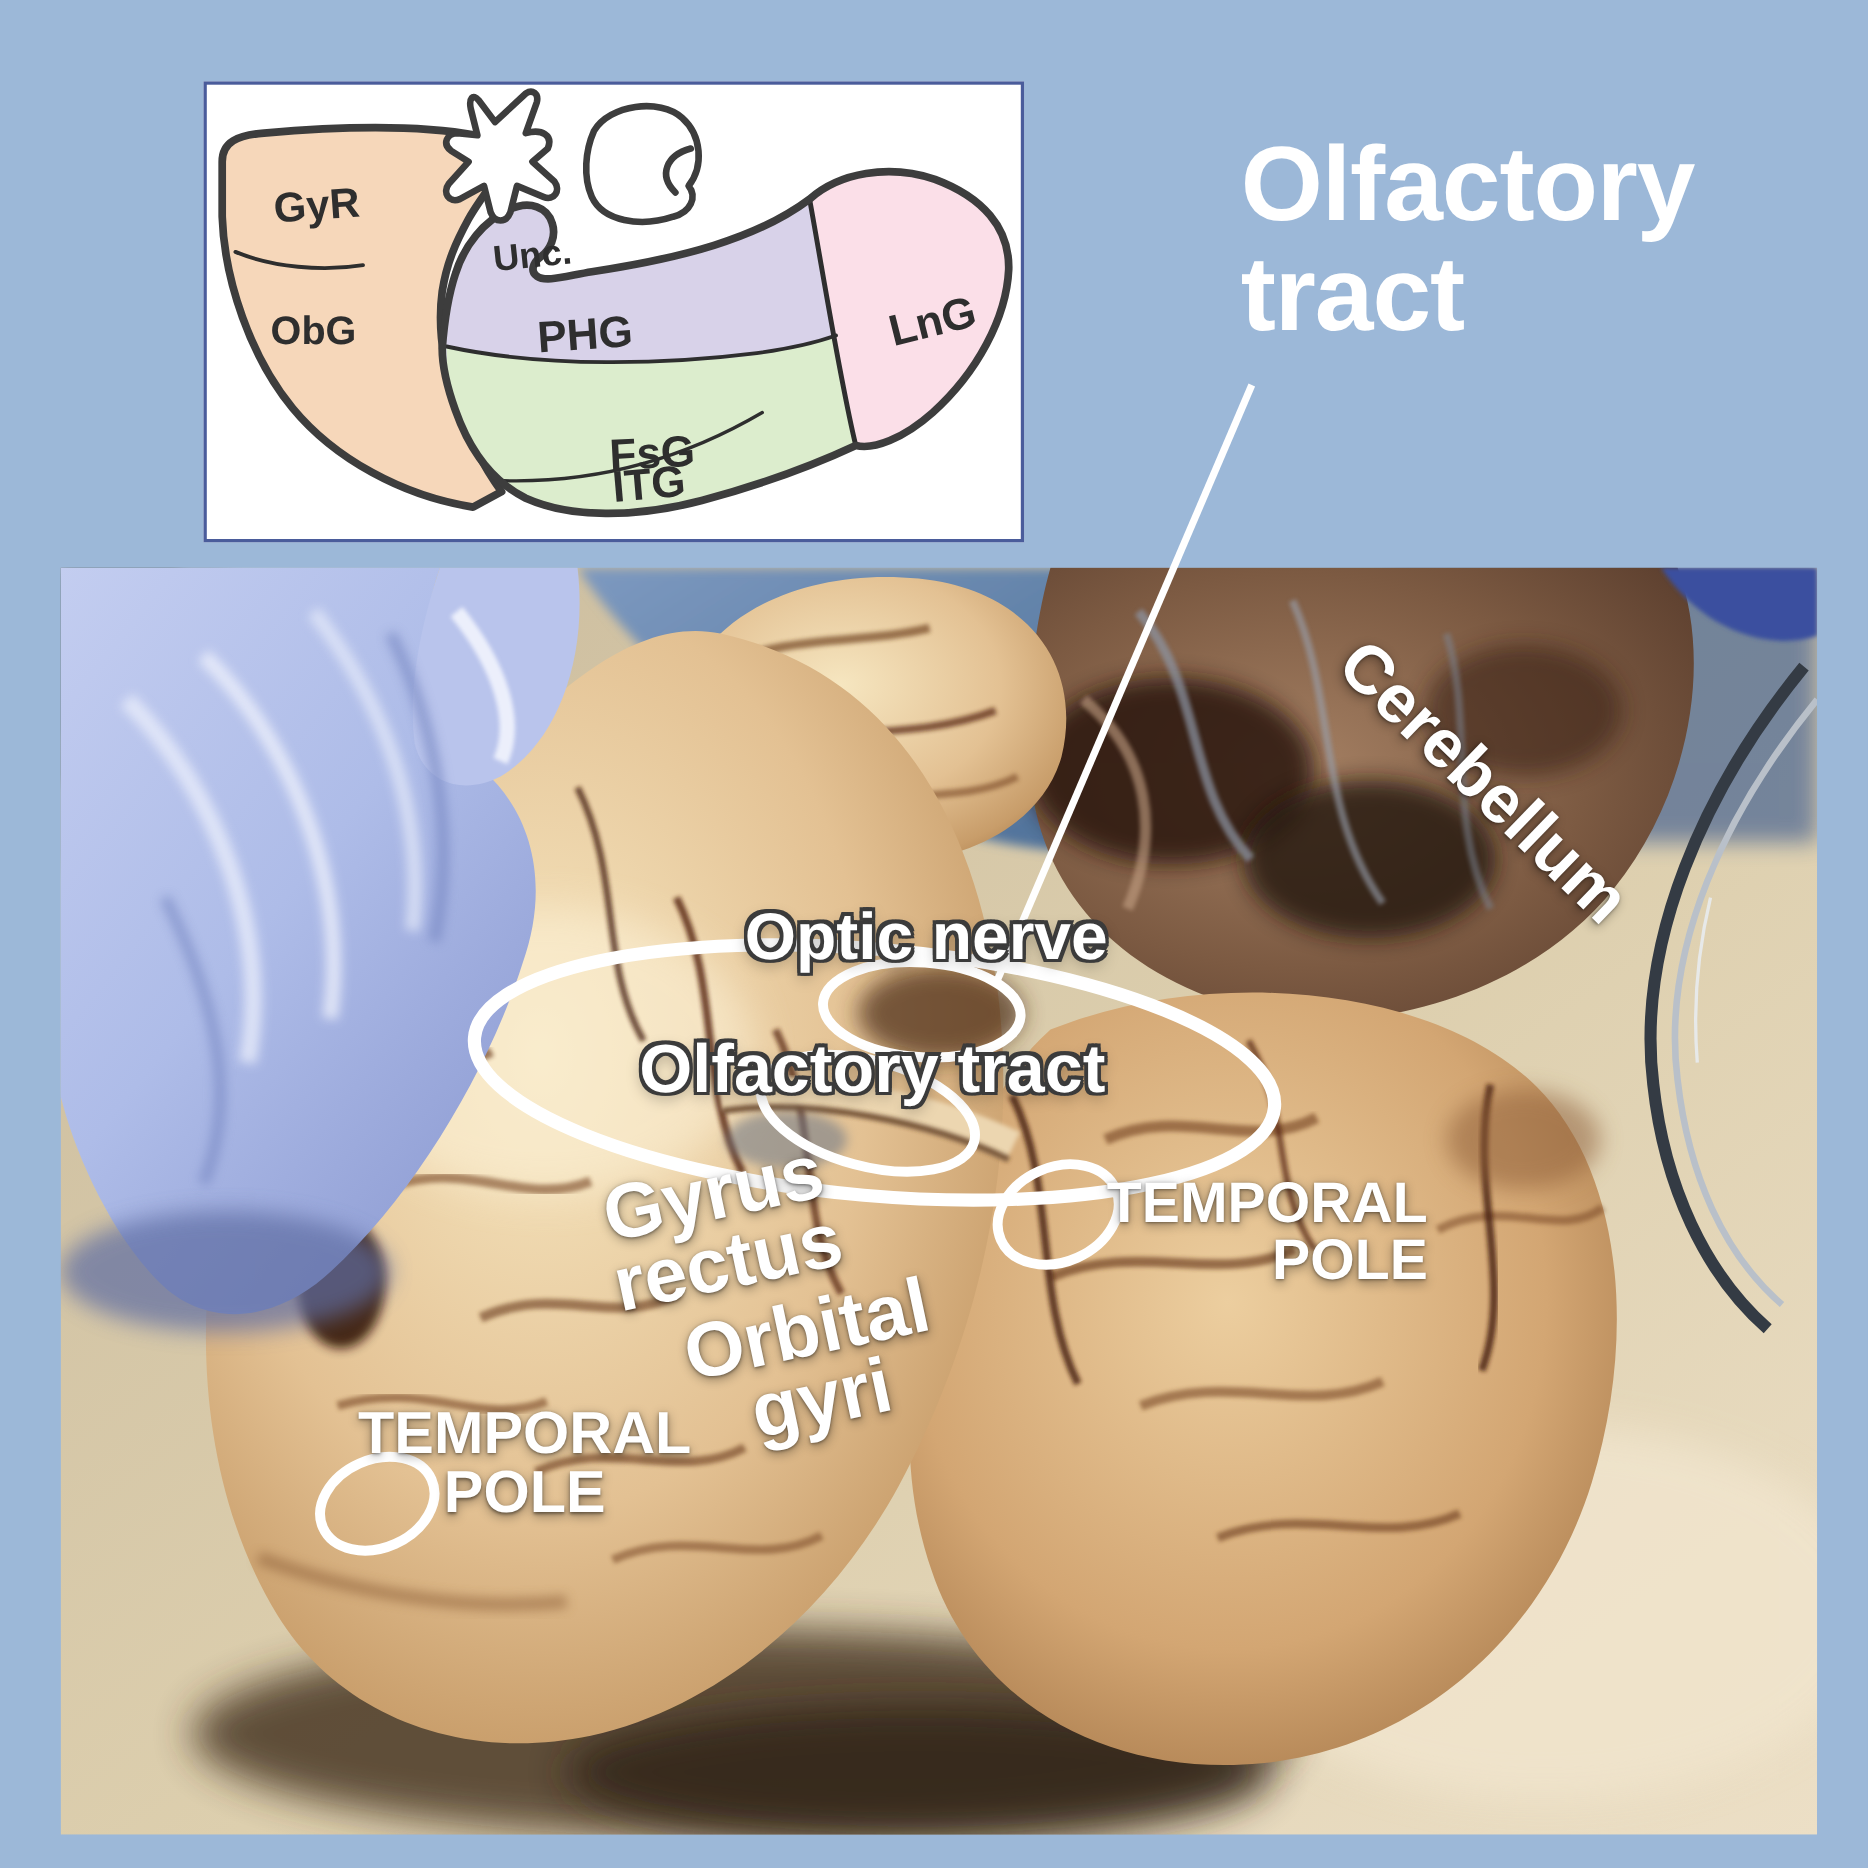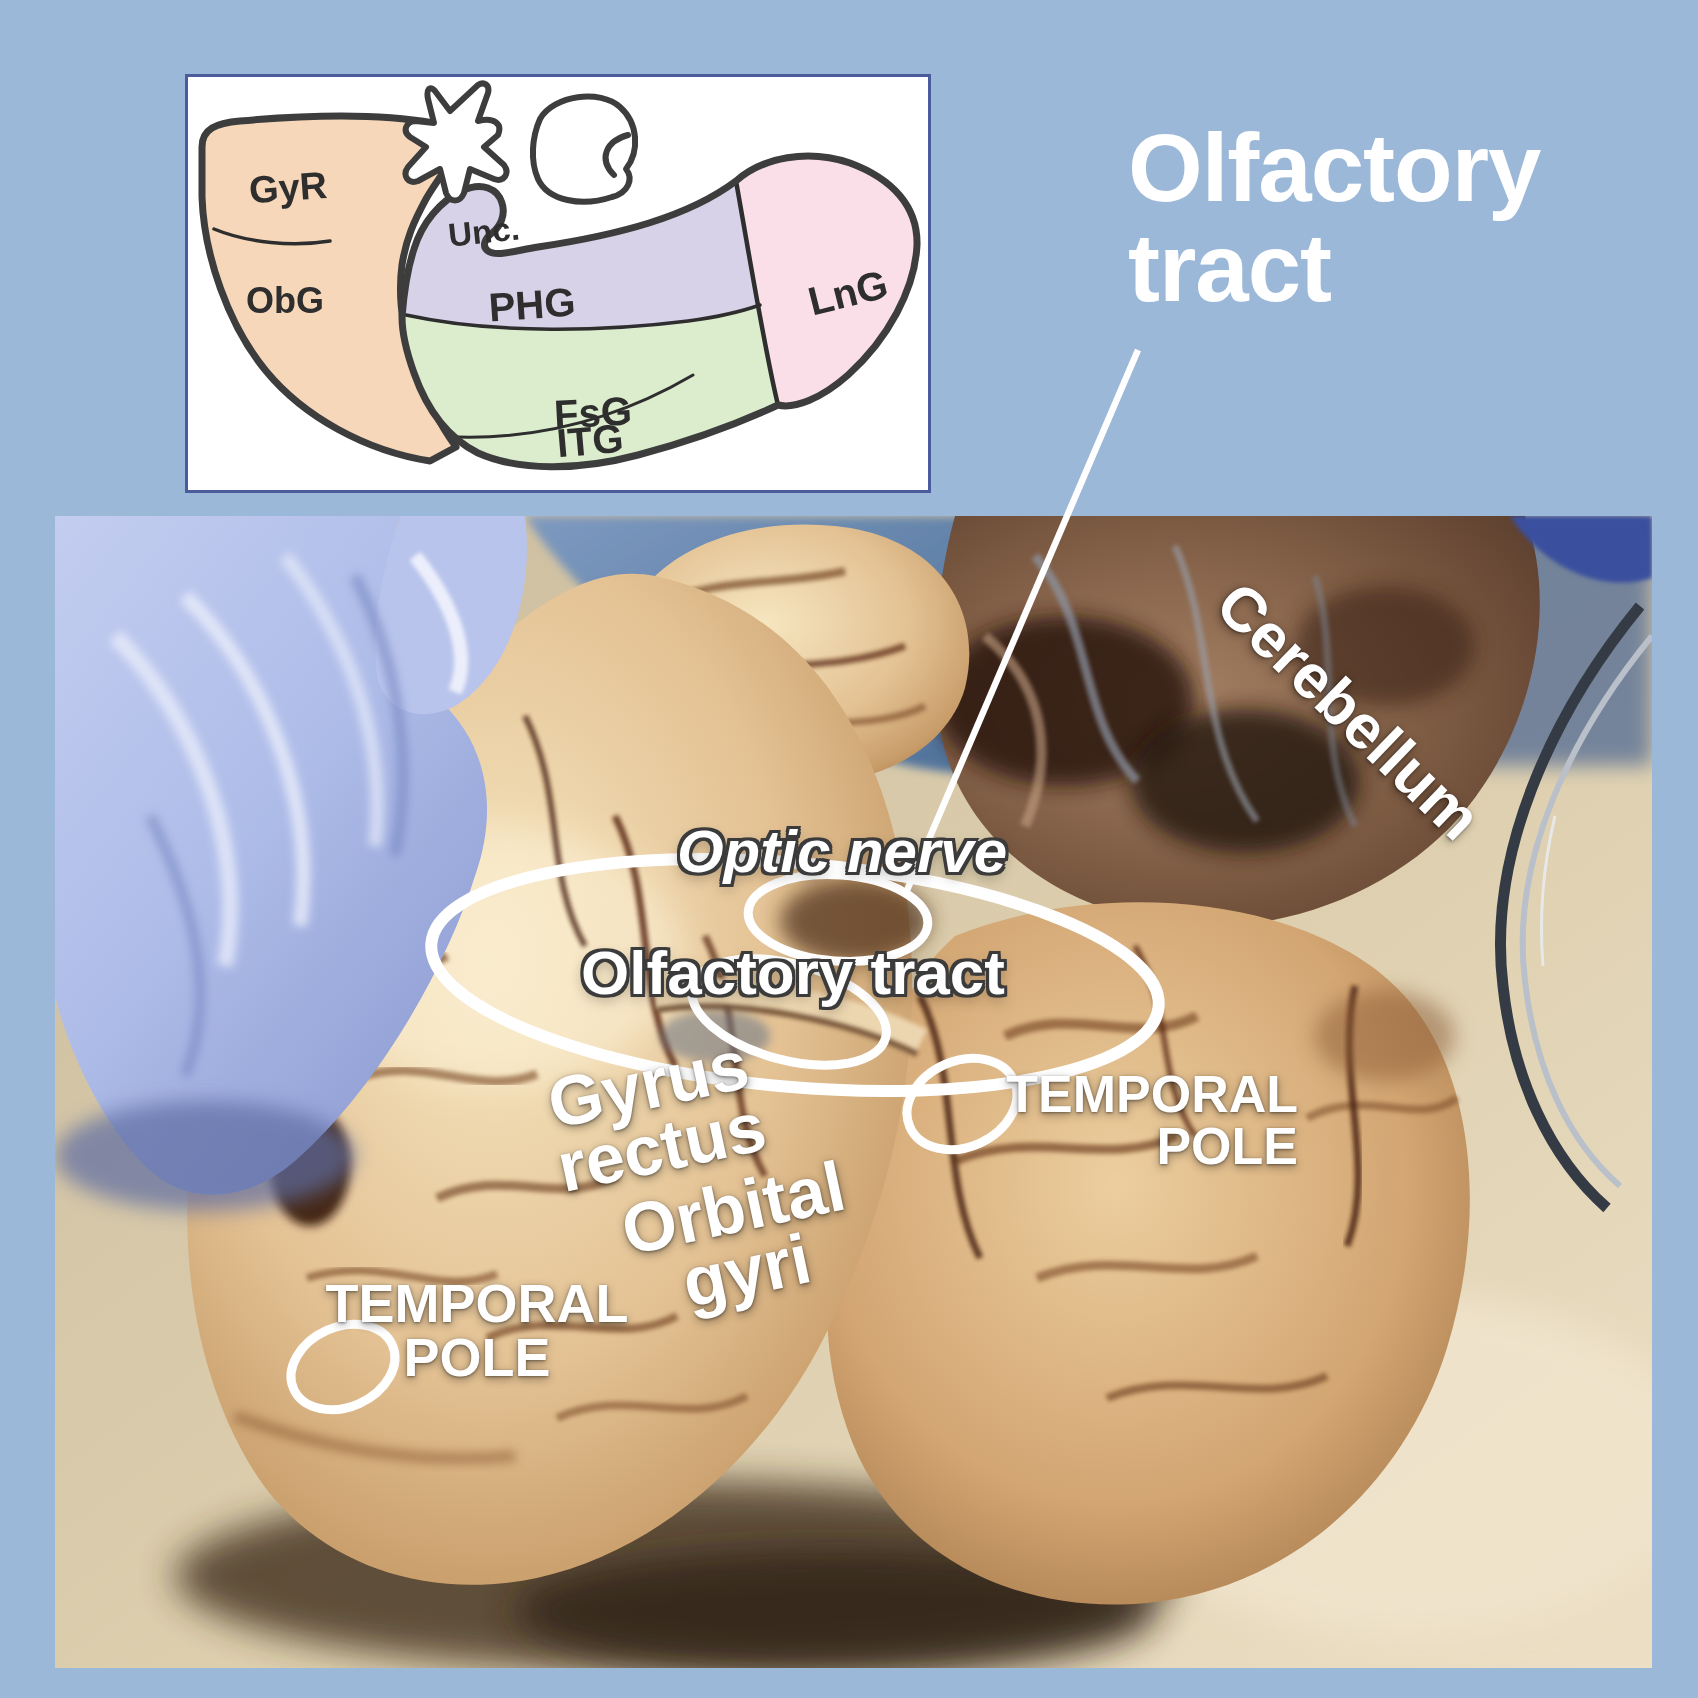--- a/index.html
+++ b/index.html
@@ -233,21 +233,21 @@
       <ellipse cx="838" cy="918" rx="90" ry="43" stroke-width="9" transform="rotate(4 838 918)"></ellipse>
       <ellipse cx="795" cy="975" rx="365" ry="112" stroke-width="12" transform="rotate(5 795 975)"></ellipse>
       <ellipse cx="789" cy="1012" rx="100" ry="48" stroke-width="9" transform="rotate(15 789 1012)"></ellipse>
       <ellipse cx="962" cy="1104" rx="57" ry="43" stroke-width="9" transform="rotate(-24 962 1104)"></ellipse>
       <ellipse cx="343" cy="1367" rx="54" ry="40" stroke-width="9" transform="rotate(-24 343 1367)"></ellipse>
     </g>
   </svg>
 
   <div class="ph-label plain" style="left:1252px;top:568px;font-size:62px;transform-origin:0 0;transform:rotate(44deg);">Cerebellum</div>
 
-  <div class="ph-label outlined centered" style="left:842px;top:851px;font-size:60px;font-style:italic;">Optic nerve</div>
+  <div class="ph-label outlined centered" style="left:842px;top:851px;font-size:60px;">Optic nerve</div>
 
   <div class="ph-label outlined centered" style="left:793px;top:972px;font-size:62px;">Olfactory tract</div>
 
   <div class="ph-label plain" style="left:655px;top:1116px;width:270px;font-size:70px;line-height:0.92;
        transform:translate(-50%,-50%) rotate(-12deg);">Gyrus rectus</div>
 
   <div class="ph-label plain centered" style="left:1148px;top:1120px;width:300px;font-size:52px;line-height:1.0;text-align:right;">TEMPORAL POLE</div>
 
   <div class="ph-label plain" style="left:740px;top:1240px;width:262px;font-size:70px;line-height:0.92;
        transform:translate(-50%,-50%) rotate(-12deg);">Orbital gyri</div>

